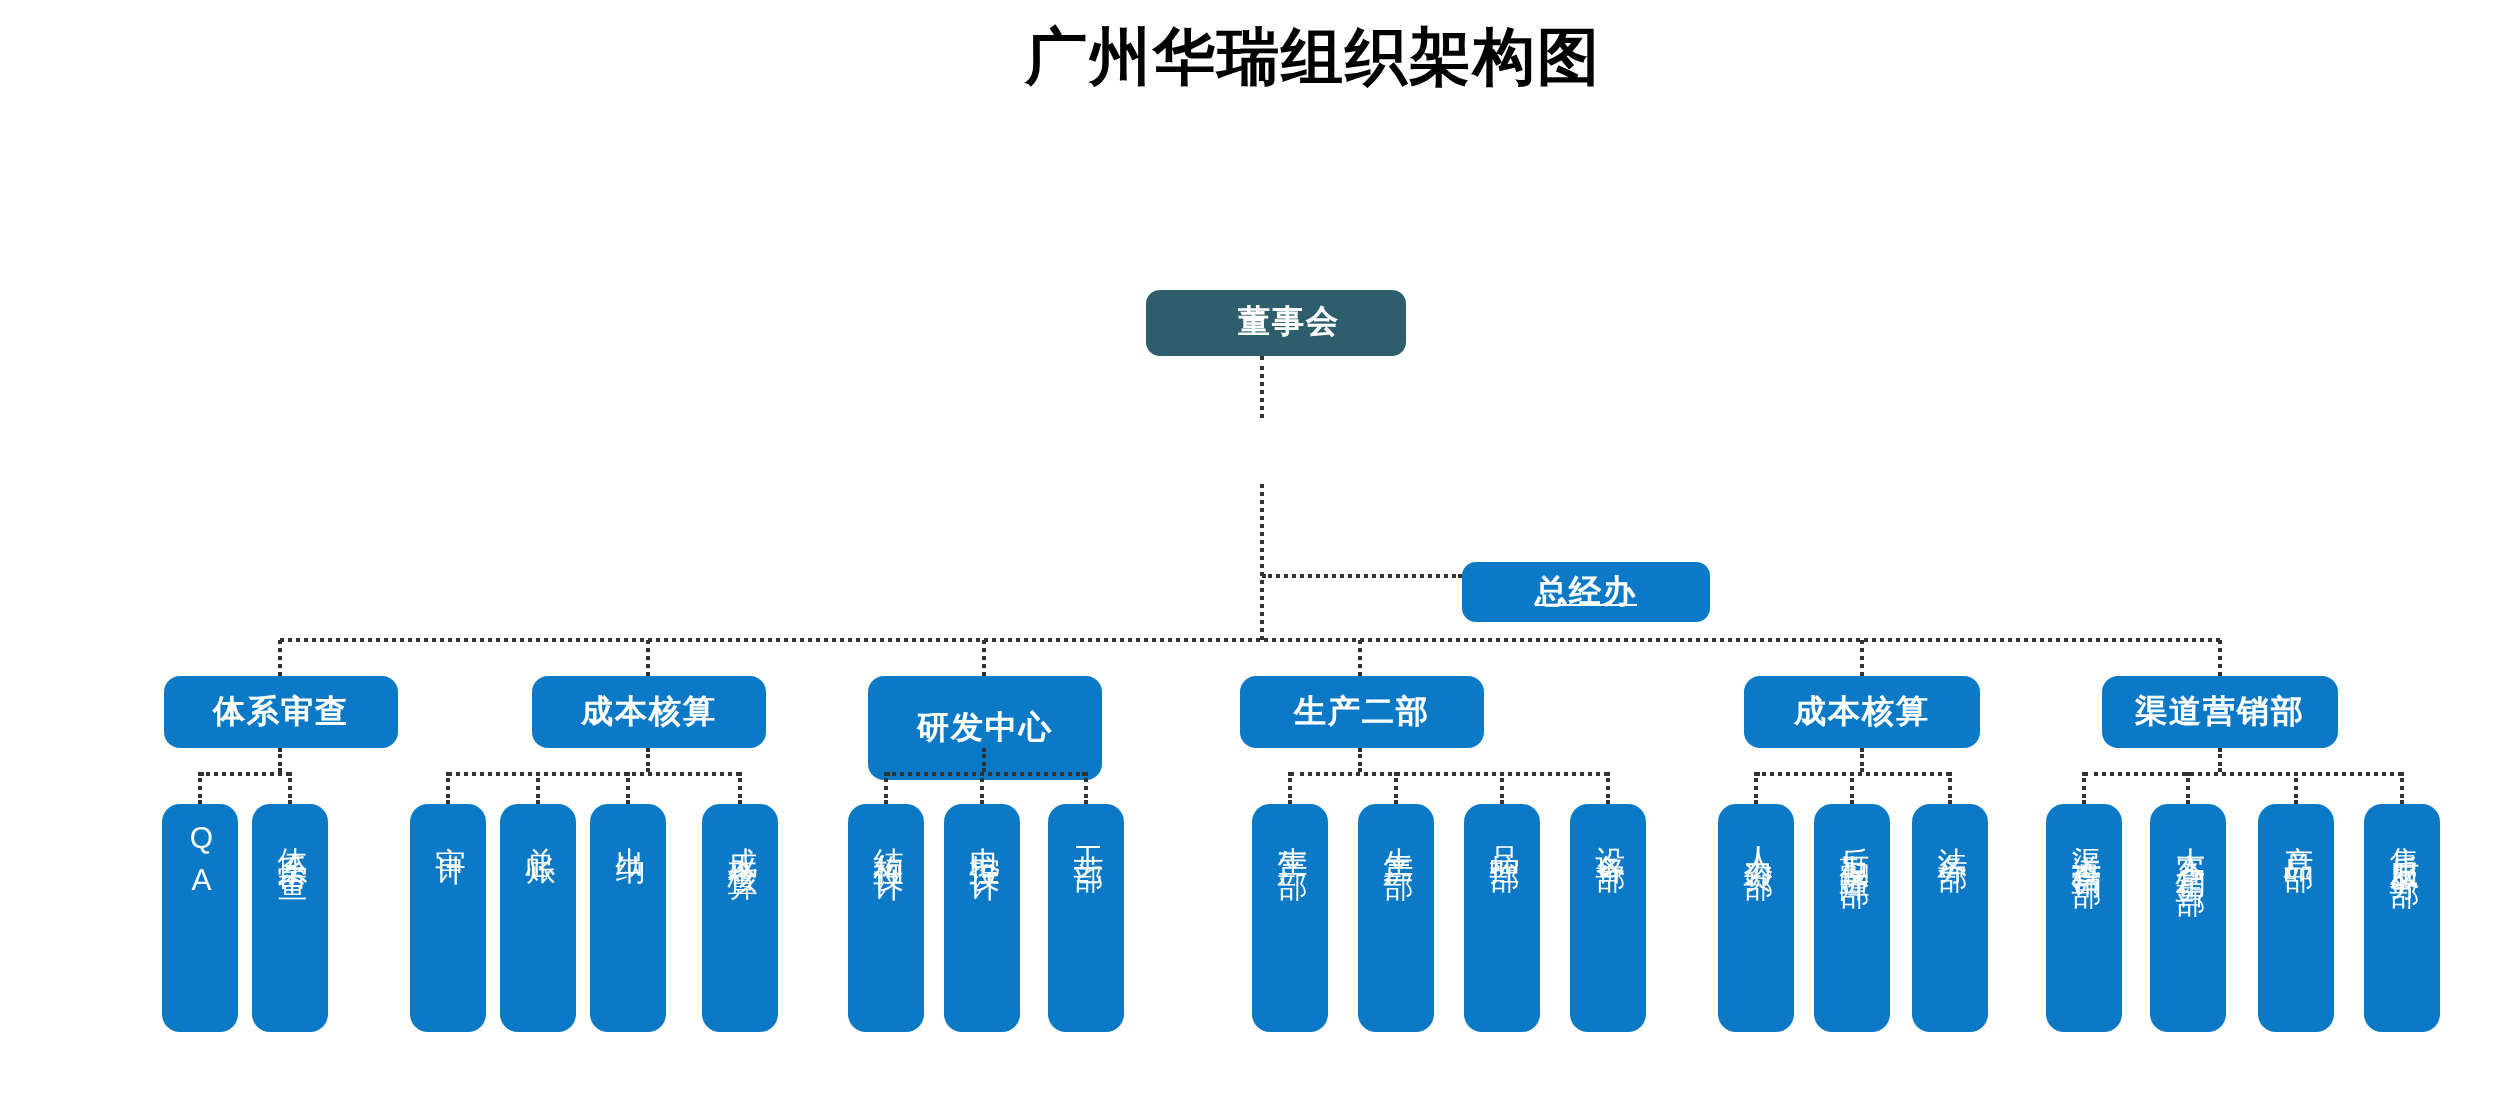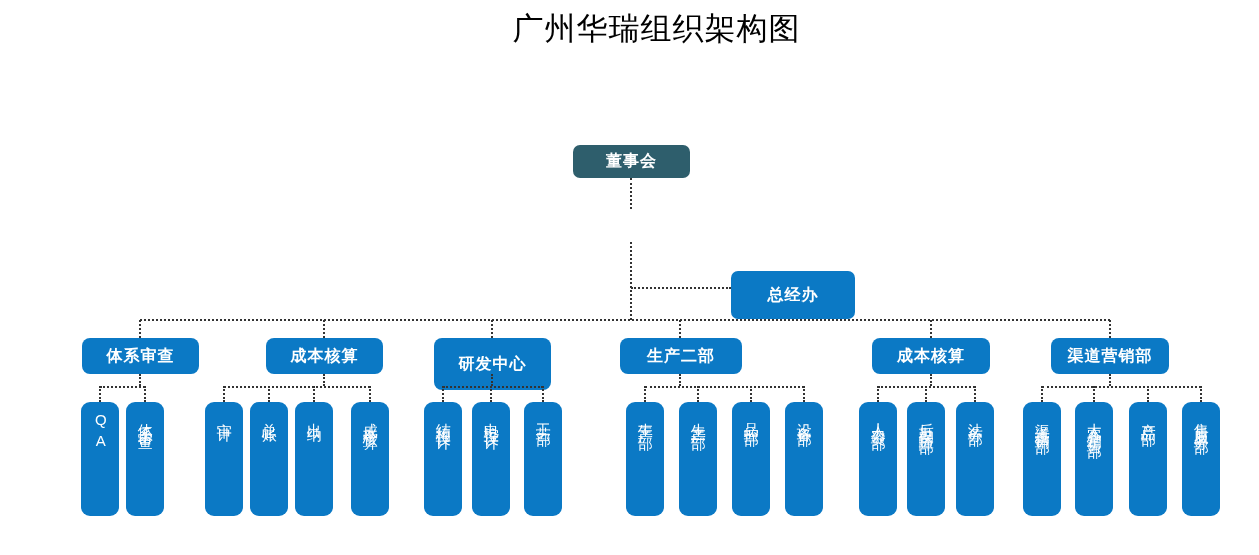--- a/index.html
+++ b/index.html
@@ -2,21 +2,21 @@
 <html><head>
 <meta charset="utf-8">
 <style>
   html,body{margin:0;padding:0;}
   body{
     width:1259px;height:555px;position:relative;background:#ffffff;
     font-family:"Liberation Sans","DejaVu Sans",sans-serif;overflow:hidden;
   }
   .title{
     position:absolute;top:8px;left:0;width:100%;box-sizing:border-box;
-    padding-left:54px;text-align:center;font-size:31px;font-weight:normal;
+    padding-left:54px;text-align:center;font-size:31px;font-weight:bold;
     color:#000;letter-spacing:1px;margin:0;
   }
   .node{
     position:absolute;display:flex;align-items:center;justify-content:center;
     color:#fff;font-weight:bold;font-size:16px;border-radius:7px;
     letter-spacing:1px;white-space:nowrap;
   }
   .teal{background:#2E5E6C;}
   .blue{background:#0B79C5;}
   .hdr{border-radius:8px;}
@@ -33,22 +33,22 @@
   .vline{position:absolute;width:0;border-left:2px dotted #333;}
   .hline{position:absolute;height:0;border-top:2px dotted #333;}
 </style>
 </head>
 <body>
 
 <div style="position:absolute;inset:0;">
 
   <h1 class="title">广州华瑞组织架构图</h1>
 
-  <div class="node teal" style="left:573px;top:145px;width:117px;height:33px;">董事会</div>
-  <div class="node blue" style="left:731px;top:271px;width:124px;height:48px;">总经办</div>
+  <div class="node teal" style="left:573px;top:145px;width:117px;height:33px;padding-left:13px;">董事会</div>
+  <div class="node blue" style="left:731px;top:281px;width:124px;height:30px;text-decoration:underline;">总经办</div>
 
   <div class="vline" style="left:630px;top:178px;height:31px;"></div>
   <div class="vline" style="left:630px;top:242px;height:78px;"></div>
   <div class="hline" style="left:631px;top:287px;width:100px;"></div>
   <div class="hline" style="left:140px;top:319px;width:970px;"></div>
 
   <div class="vline" style="left:139px;top:320px;height:18px;"></div>
   <div class="vline" style="left:323px;top:320px;height:18px;"></div>
   <div class="vline" style="left:491px;top:320px;height:18px;"></div>
   <div class="vline" style="left:679px;top:320px;height:18px;"></div>

